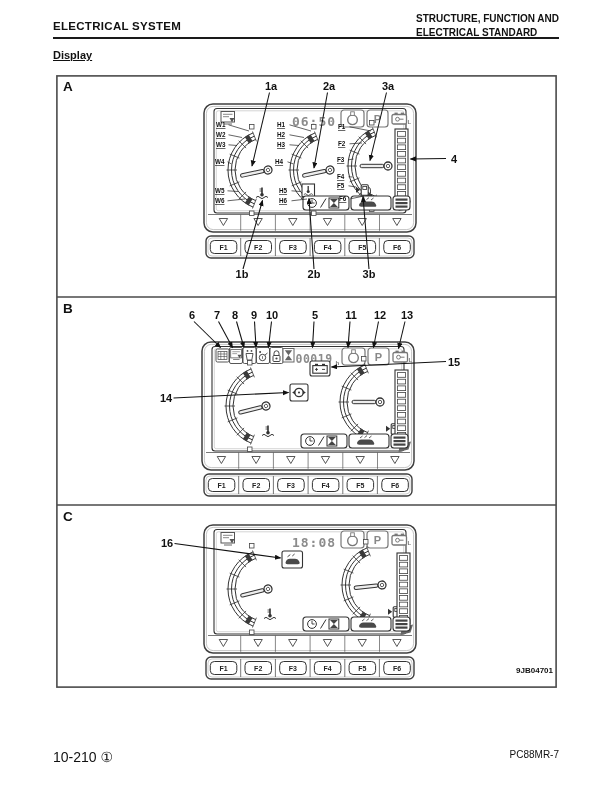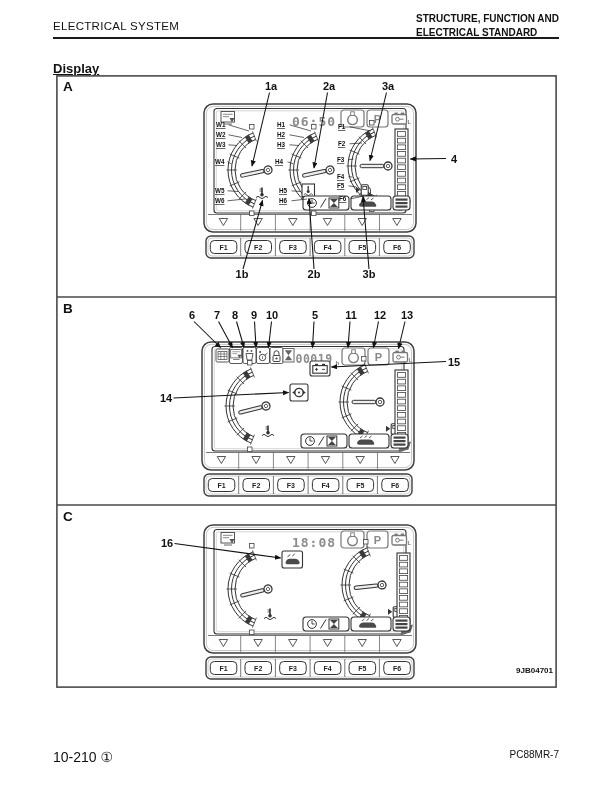--- a/index.html
+++ b/index.html
@@ -1,20 +1,20 @@
 <!DOCTYPE html>
 <html><head>
 <meta charset="utf-8">
 <style>
   html,body{margin:0;padding:0;background:#ffffff;}
   body{width:612px;height:792px;position:relative;font-family:"Liberation Sans",sans-serif;color:#111;}
-  .h-left{position:absolute;left:53px;top:20px;font-size:11.5px;font-weight:normal;letter-spacing:.3px;}
+  .h-left{position:absolute;left:53px;top:20px;font-size:11.5px;font-weight:bold;letter-spacing:.3px;}
   .h-right{position:absolute;right:53px;top:12px;text-align:left;font-size:10px;font-weight:bold;line-height:1.35;}
   .rule{position:absolute;left:53px;top:37px;width:506px;height:1.7px;background:#1a1a1a;}
-  .sec-title{position:absolute;left:53px;top:61px;font-size:13px;font-weight:bold;text-decoration:underline;}
+  .sec-title{position:absolute;left:53px;top:49px;font-size:11px;font-weight:bold;text-decoration:underline;}
   .diagram{position:absolute;left:56px;top:75px;}
   .footer-left{position:absolute;left:53px;top:749px;font-size:14px;}
   .footer-right{position:absolute;right:53px;top:749px;font-size:10px;}
   
   .co{font:bold 11px "Liberation Sans",sans-serif;fill:#111;}
   .seclbl{font:bold 13.5px "Liberation Sans",sans-serif;fill:#111;}
   .ulbl{font:bold 6.3px "Liberation Sans",sans-serif;fill:#111;text-decoration:underline;}
   .lcd{font:bold 13px "DejaVu Sans Mono",monospace;fill:#8c8c8c;letter-spacing:1px;}
   .lcdsm{font:bold 11.5px "DejaVu Sans Mono",monospace;fill:#8c8c8c;letter-spacing:.5px;}
   .unit{font:bold 6px "Liberation Sans",sans-serif;fill:#777;}

